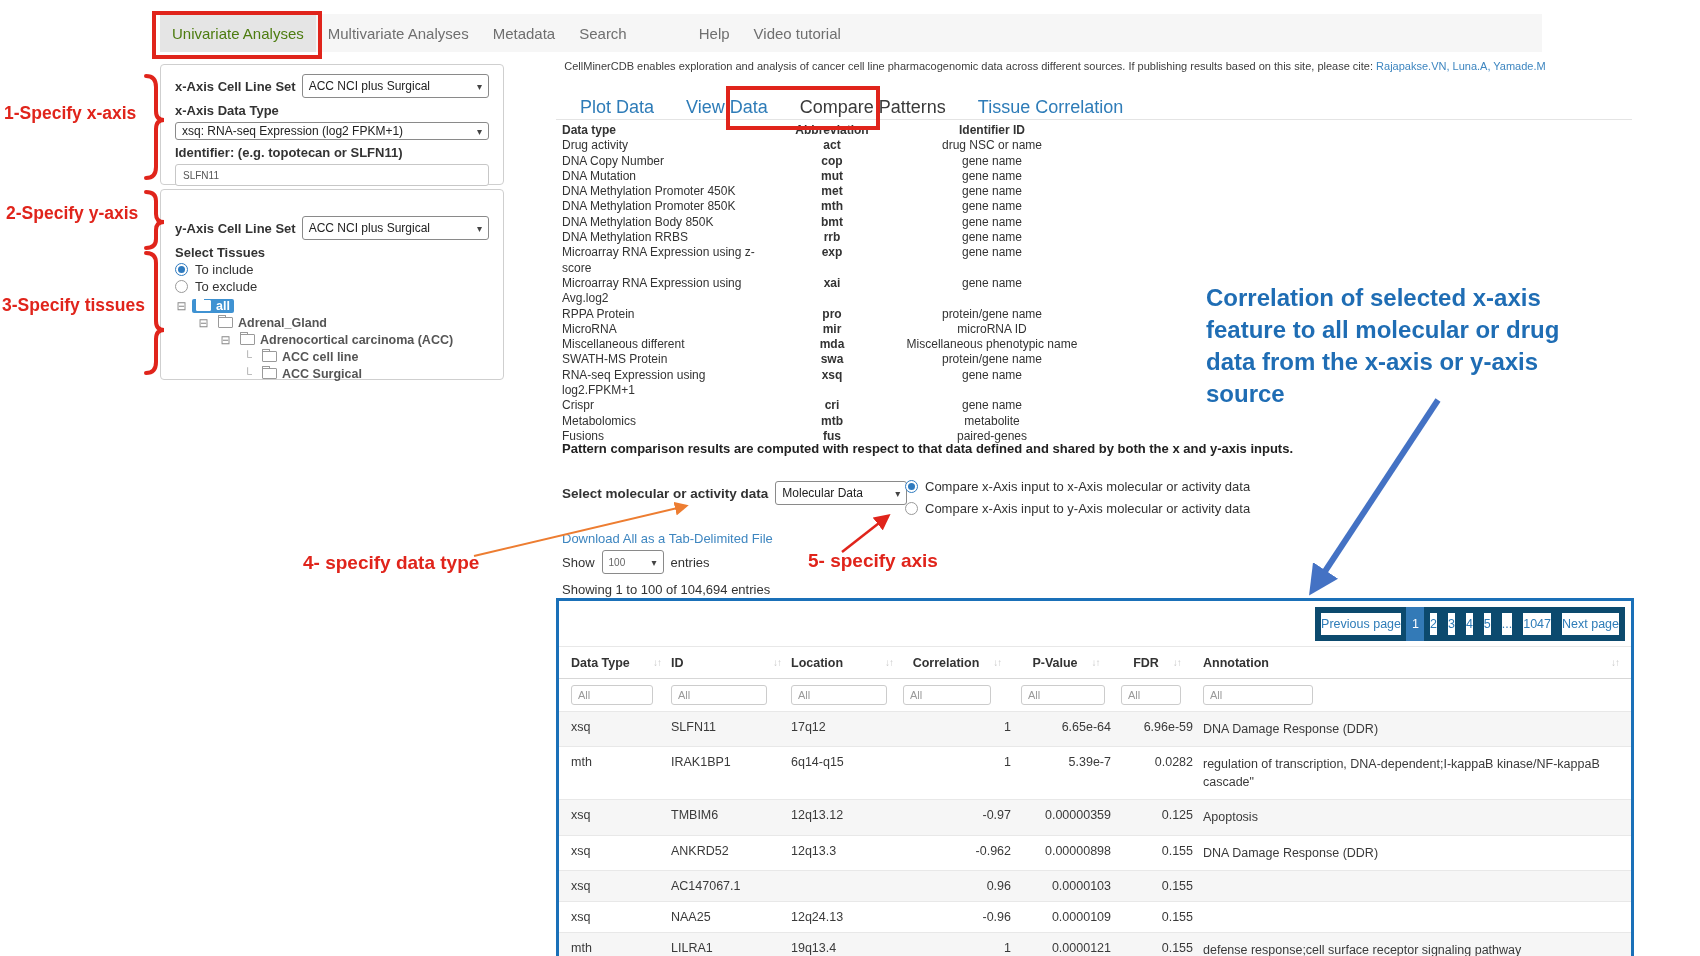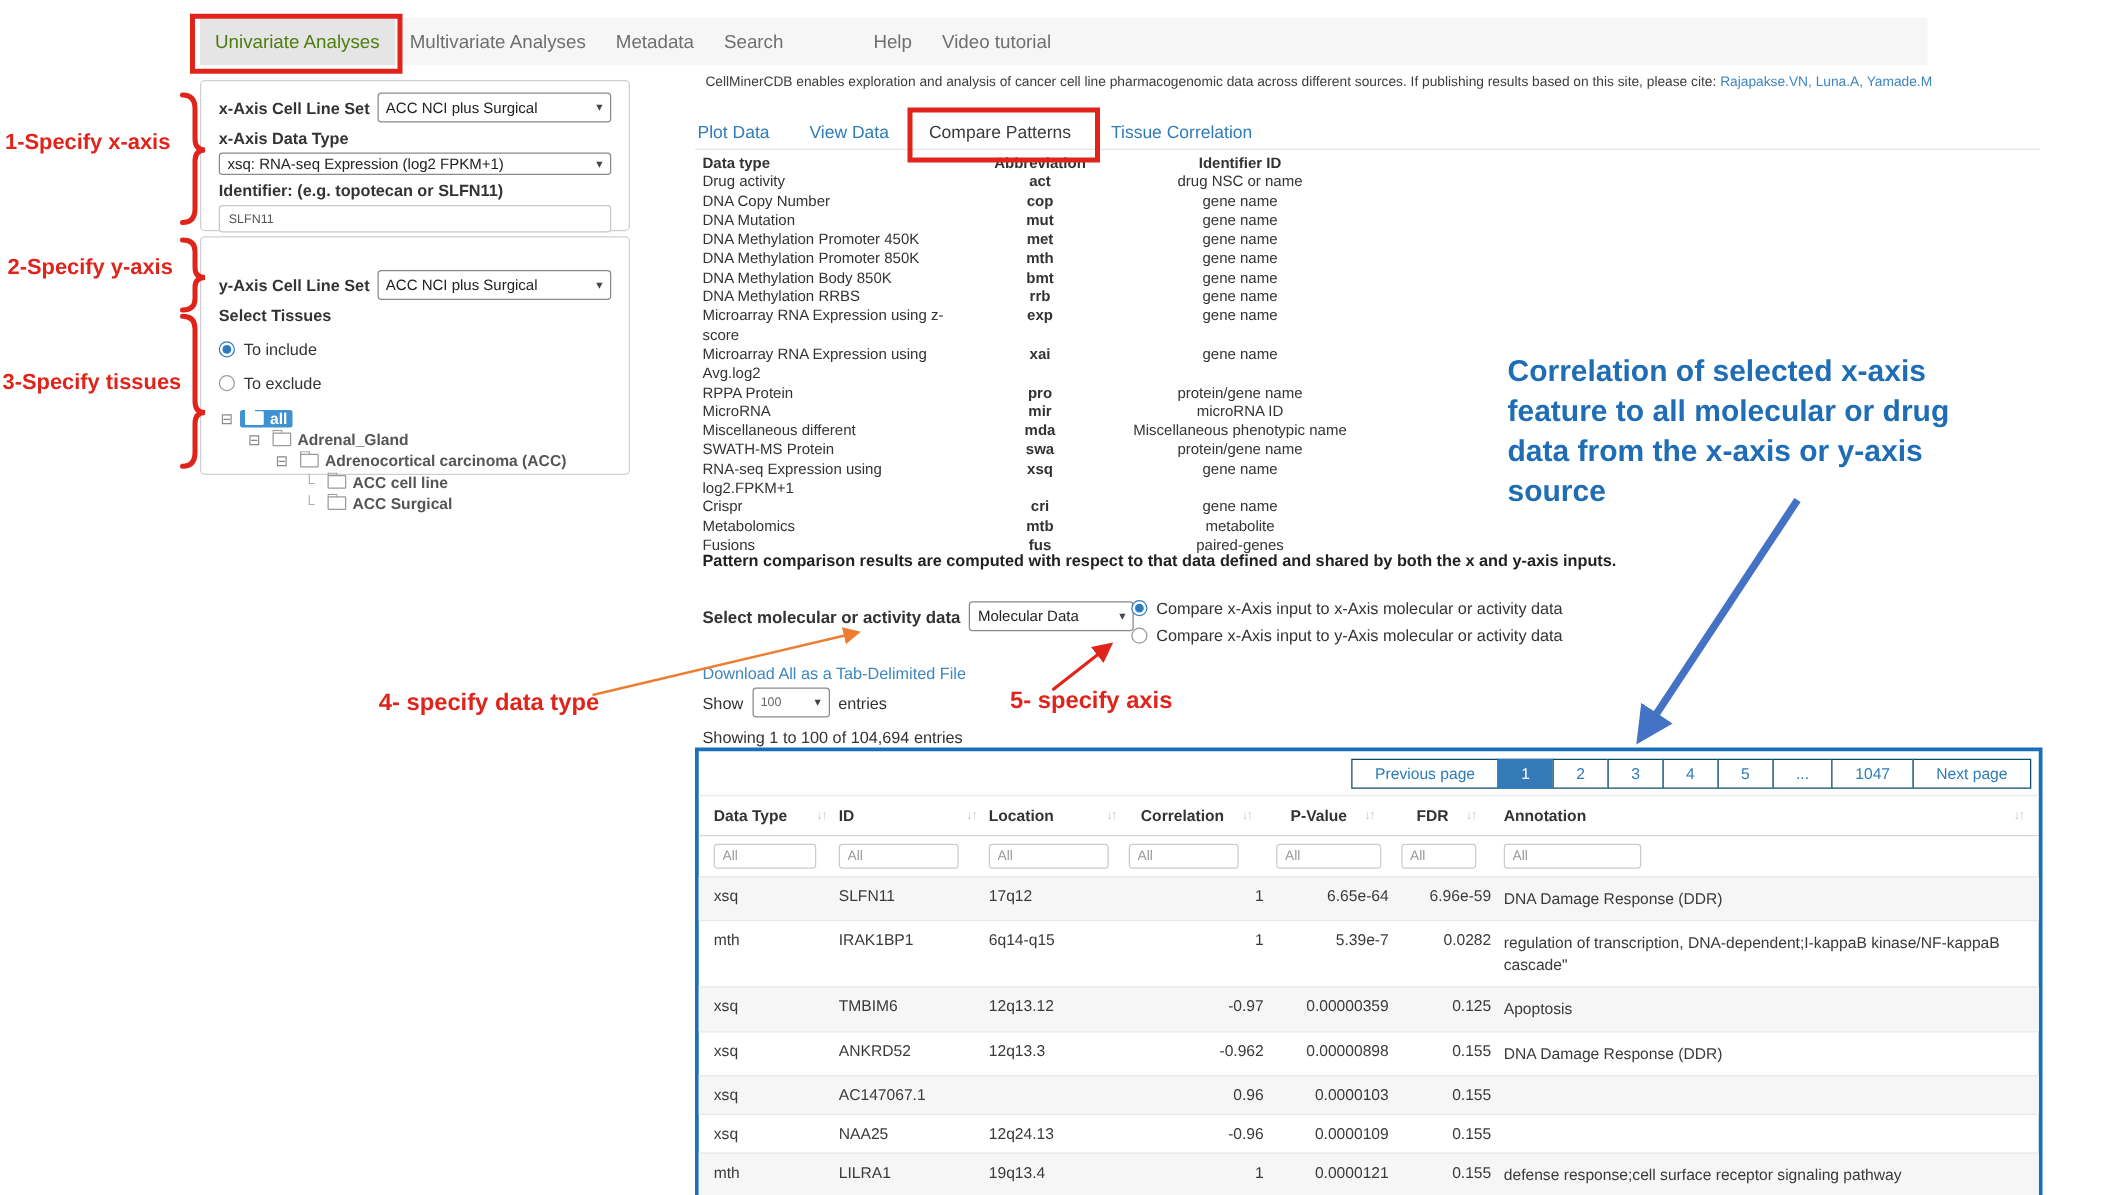--- a/index.html
+++ b/index.html
@@ -25,21 +25,21 @@
   .frow{display:flex;align-items:center;gap:6px;margin-bottom:5px;}
   .flabel{font-weight:bold;color:#333;white-space:nowrap;}
   .fake-select{border:1px solid #8a8a8a;border-radius:3px;background:#fff;display:inline-flex;
     align-items:center;justify-content:space-between;padding:2px 6px;font-size:12px;color:#222;
     height:18px;cursor:pointer;}
   .fake-select .chev{font-size:10px;color:#444;margin-left:6px;}
   .sel-grow{flex:1;}
   .sel-full{width:100%;box-sizing:border-box;margin-bottom:5px;}
   .text-input{width:100%;box-sizing:border-box;border:1px solid #c7c7c7;border-radius:3px;
     height:22px;font-size:10px;color:#555;padding:0 7px;font-family:"Liberation Sans",sans-serif;}
-  .radio-row{display:flex;align-items:center;gap:7px;margin:12px 0;cursor:pointer;}
+  .radio-row{display:flex;align-items:center;gap:7px;margin:2px 0;cursor:pointer;}
   .radio-dot{width:13px;height:13px;border-radius:50%;border:1px solid #9a9a9a;background:#fff;
     box-sizing:border-box;position:relative;flex:0 0 auto;}
   .radio-dot.checked{border-color:#2f7bbf;}
   .radio-dot.checked::after{content:"";position:absolute;left:2px;top:2px;width:7px;height:7px;
     border-radius:50%;background:#2f7bbf;}
   .tree{margin-top:3px;font-size:12.5px;color:#444;}
   .tree-row{display:flex;align-items:center;gap:4px;height:17px;cursor:pointer;}
   .expander{color:#8a8a8a;font-size:12px;width:13px;text-align:center;}
   .leaf-connector{color:#aaa;font-size:12px;width:13px;text-align:center;}
   .tree-label{display:inline-flex;align-items:center;gap:5px;padding:0 4px;border-radius:2px;font-weight:bold;color:#555;}
@@ -58,21 +58,21 @@
   #step4{left:303px;top:552px;font-size:19px;}
   #step5{left:808px;top:550px;font-size:19px;}
   .blue-note{position:absolute;left:1206px;top:282px;width:420px;color:#1f6db4;
     font-size:24px;font-weight:bold;line-height:32px;z-index:55;}
   #overlay-svg{position:absolute;left:0;top:0;z-index:50;pointer-events:none;}
 
   
   .citation{position:absolute;left:555px;top:59px;width:1000px;text-align:center;
     font-size:11px;color:#3d3d3d;line-height:1.45;}
   .citation .cite-link{color:#3e86c0;}
-  .tabs{position:absolute;left:554px;top:95px;display:flex;gap:24px;font-size:14px;color:#2e7cb8;}
+  .tabs{position:absolute;left:576px;top:95px;display:flex;gap:24px;font-size:18px;color:#2e7cb8;}
   .tab{cursor:pointer;padding:2px 4px;white-space:nowrap;}
   .tab.active{color:#3a3a3a;}
   .tabline{position:absolute;left:556px;top:119px;width:1076px;height:1px;background:#e4e4e4;}
 
   .abbrev{position:absolute;left:562px;top:123px;font-size:12px;color:#333;}
   .ab-row{display:grid;grid-template-columns:210px 120px 200px;line-height:15.3px;}
   .ab-row .c1{text-align:left;}
   .ab-row .c2{text-align:center;font-weight:bold;}
   .ab-row .c3{text-align:center;}
   .ab-row.ab-head{font-weight:bold;}
@@ -84,21 +84,21 @@
   .axis-radios .radio-row{margin:0 0 7px 0;}
   .download-link{position:absolute;left:562px;top:531px;font-size:13px;color:#3e86c0;cursor:pointer;}
   .show-row{position:absolute;left:562px;top:550px;display:flex;align-items:center;gap:7px;font-size:13px;}
   .show-row .fake-select{width:48px;font-size:10px;color:#666;align-items:center;}
   .showing-text{position:absolute;left:562px;top:582px;font-size:13px;color:#333;}
 
   
   .rtable{position:absolute;left:556px;top:598px;width:1078px;border:3px solid #1a70b8;
     background:#fff;box-sizing:border-box;font-size:12.5px;}
   .pg-bar{display:flex;justify-content:flex-end;padding:6px 6px 5px 6px;border-bottom:1px solid #e8e8e8;}
-  .pg-cell{border:1px solid #0c4a6e;margin-left:-1px;padding:4px 18px;color:#2e7cb8;cursor:pointer;
+  .pg-cell{border:6px solid #0c4a6e;margin-left:-1px;padding:4px 0;color:#2e7cb8;cursor:pointer;
     background:#fff;white-space:nowrap;}
   .pg-cell.active{background:#337ab7;border-color:#337ab7;color:#fff;}
   .rt-grid{display:grid;grid-template-columns:100px 120px 112px 118px 100px 82px 1fr;
     padding:0 12px;box-sizing:border-box;align-items:center;}
   .rt-head{height:32px;font-weight:bold;color:#333;border-bottom:1px solid #d7d7d7;}
   .hcell{display:flex;align-items:center;justify-content:space-between;padding-right:10px;height:100%;cursor:pointer;}
   .hcell.right{justify-content:center;gap:14px;}
   .hcell.last{padding-right:0;}
   .sort-icon{color:#c9c9c9;font-size:10px;letter-spacing:-1px;}
   .rt-filters{padding-top:6px;padding-bottom:6px;}

